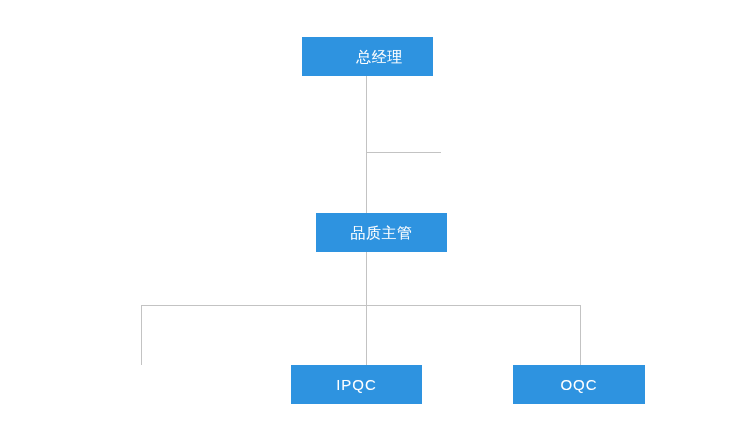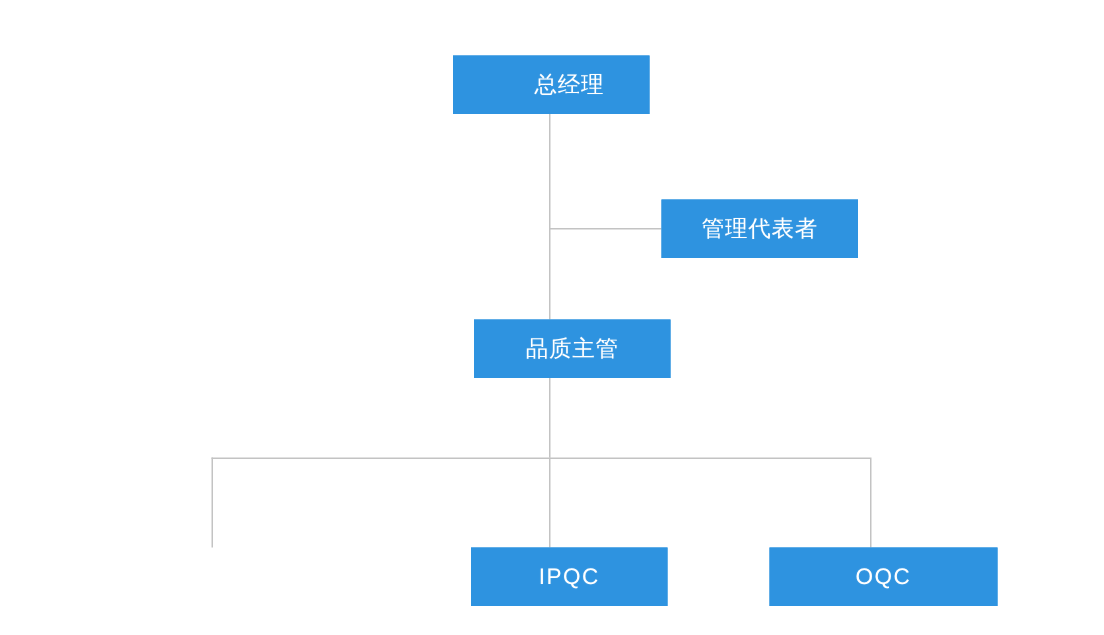--- a/index.html
+++ b/index.html
@@ -70,30 +70,27 @@
   <div class="connector v" style="left:141px; top:305px; height:60px;"></div>
 
   <div class="connector v" style="left:366px; top:305px; height:60px;"></div>
 
   <div class="connector v" style="left:580px; top:305px; height:60px;"></div>
 
   <div class="node" style="left:302px; top:37px; width:131px; height:39px;padding-left:24px;">
     <span class="node-label">总经理</span>
   </div>
 
-  <div class="node" style="left:441px; top:133px; width:131px; height:39px;">
-    <span class="node-label">管理代表者</span>
-  </div>
 
   <div class="node" style="left:316px; top:213px; width:131px; height:39px;">
     <span class="node-label">品质主管</span>
   </div>
 
 
-  <div class="node latin" style="left:314px; top:365px; width:131px; height:39px;">
+  <div class="node latin" style="left:291px; top:365px; width:131px; height:39px;">
     <span class="node-label">IPQC</span>
   </div>
 
-  <div class="node latin" style="left:513px; top:365px; width:152px; height:39px;">
+  <div class="node latin" style="left:513px; top:365px; width:132px; height:39px;">
     <span class="node-label">OQC</span>
   </div>
 
 </div>
 
 </body></html>

